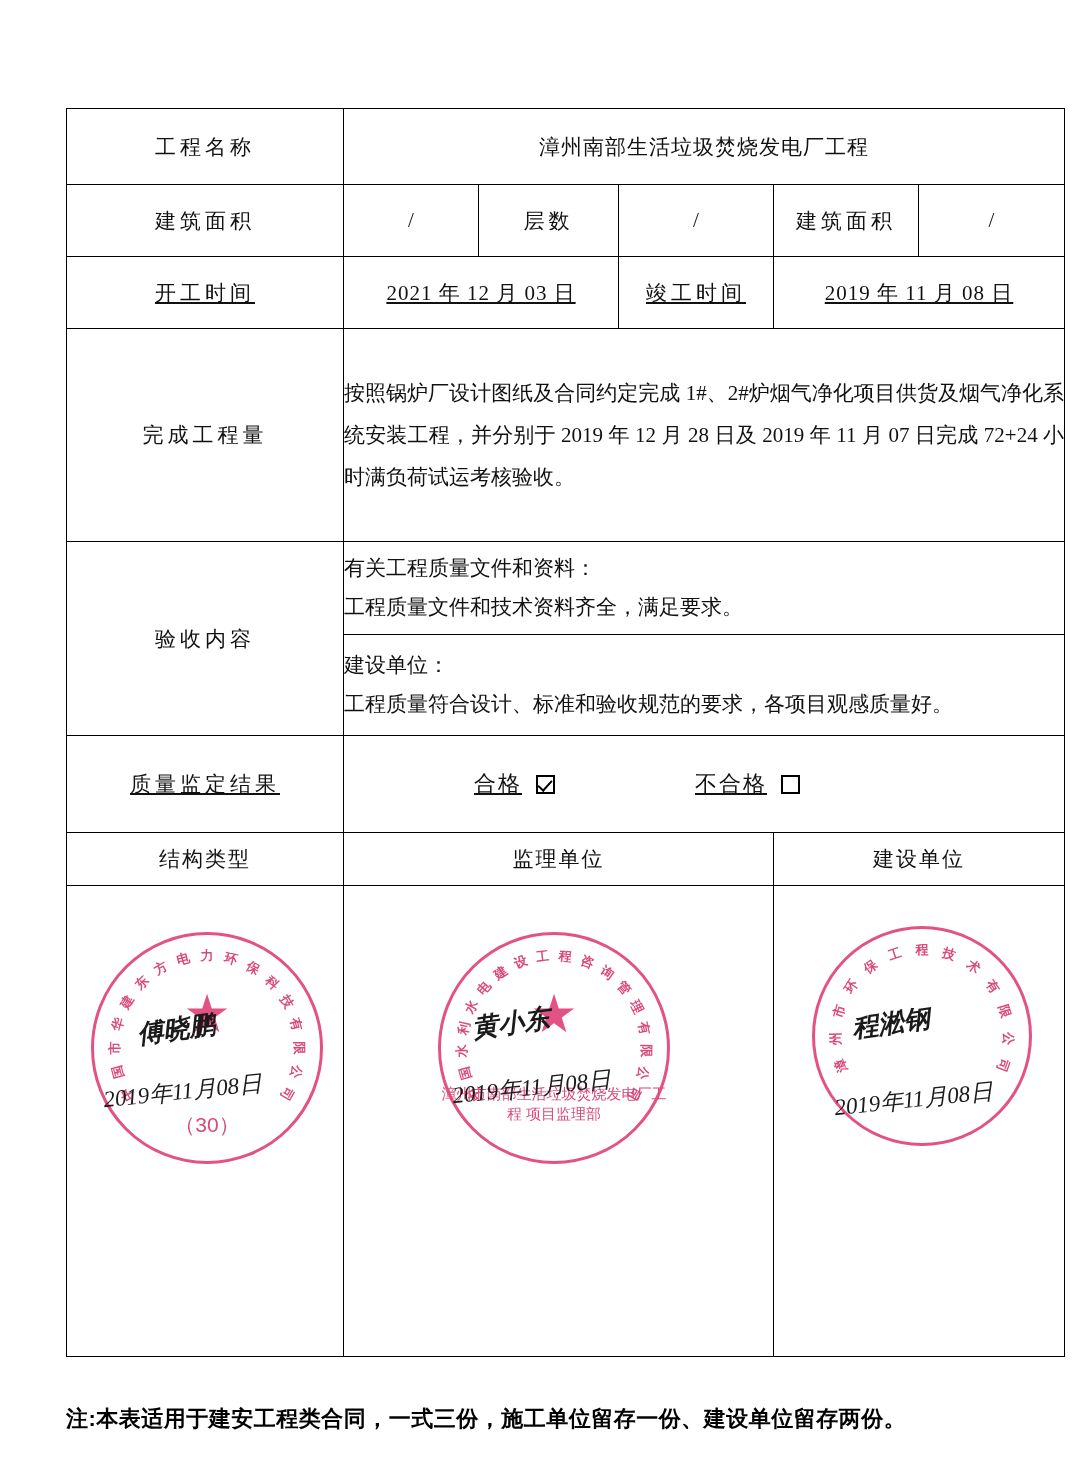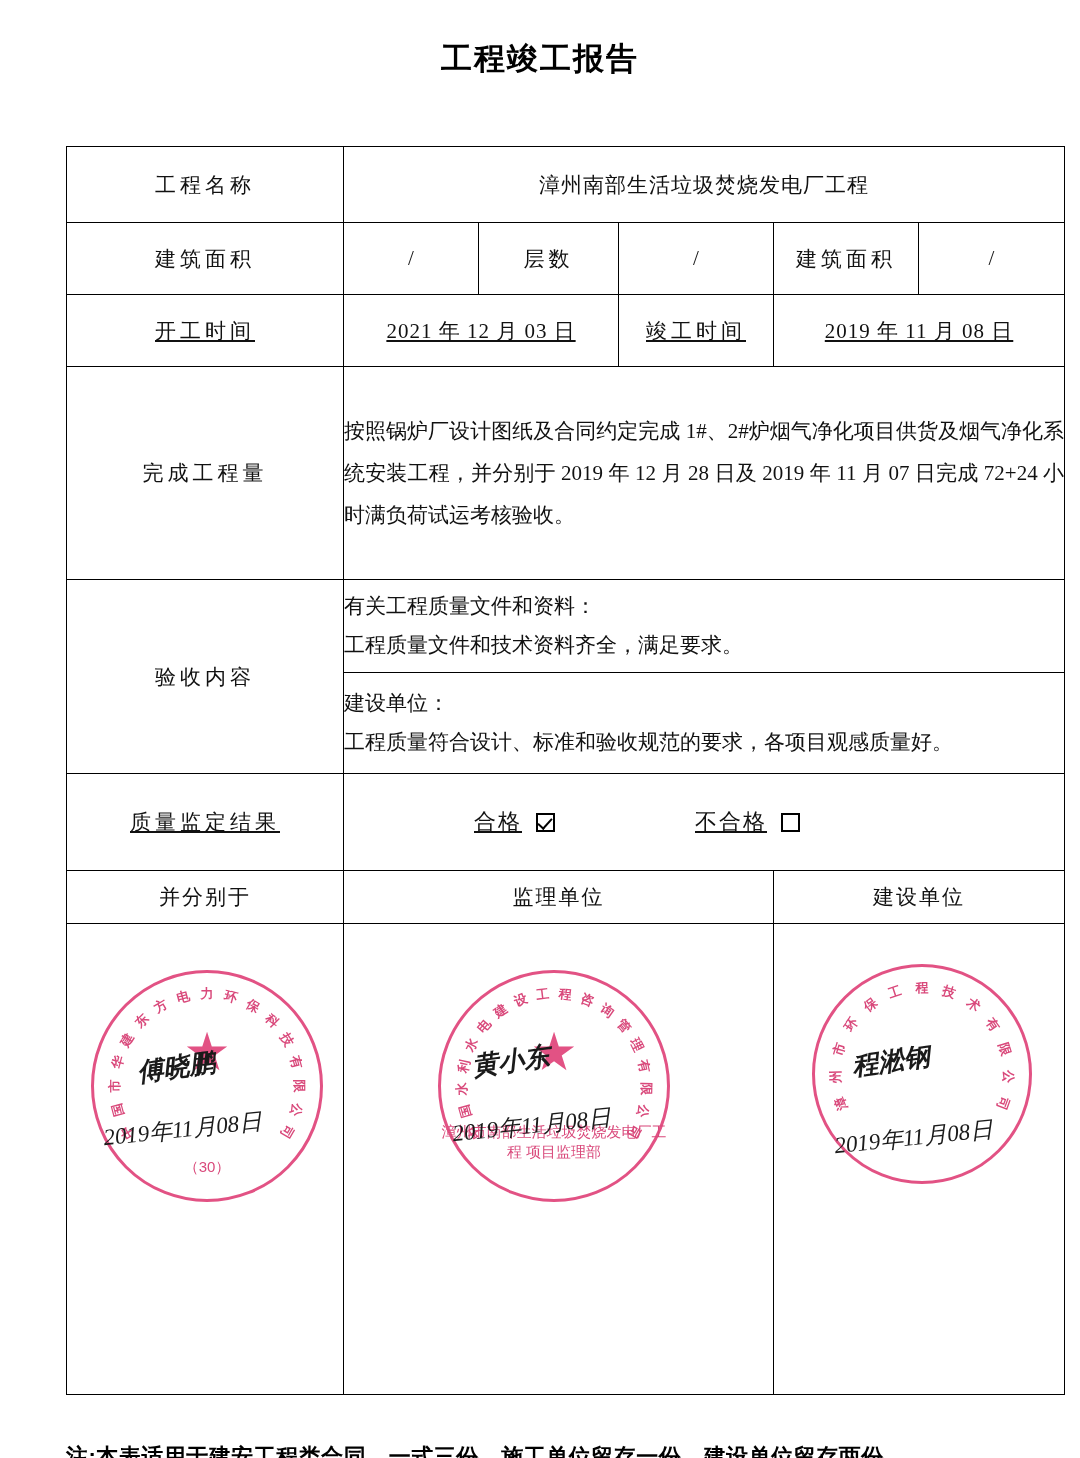--- a/index.html
+++ b/index.html
@@ -179,21 +179,21 @@
     color: #e0447a;
     font-size: 46px;
   }
   .stamp-bottom {
     position: absolute;
     left: 0;
     right: 0;
     bottom: 22px;
     text-align: center;
     color: #d63a70;
-    font-size: 15px;
+    font-size: 21px;
     font-family: "Liberation Sans", "DejaVu Sans", sans-serif;
   }
   .stamp-bottom2 {
     position: absolute;
     left: 0;
     right: 0;
     bottom: 38px;
     text-align: center;
     color: #d63a70;
     font-size: 15px;
@@ -229,21 +229,20 @@
     font-size: 22px;
     letter-spacing: 0.5px;
     color: #000;
   }
 </style>
 </head>
 <body>
 
 <div class="page">
 
-  <div class="doc-title">工程竣工报告</div>
 
   <table class="main">
     <colgroup>
       <col style="width:277px">
       <col style="width:135px">
       <col style="width:140px">
       <col style="width:155px">
       <col style="width:145px">
       <col style="width:146px">
     </colgroup>
@@ -299,21 +298,21 @@
           </div>
           <div class="opt">
             <span>不合格</span>
             <span class="box"></span>
           </div>
         </div>
       </td>
     </tr>
 
     <tr class="unit-head">
-      <td>并分别于</td>
+      <td>结构类型</td>
       <td colspan="3">监理单位</td>
       <td colspan="2">建设单位</td>
     </tr>
 
     <tr class="sign-row">
 
       <td>
         <div class="stamp-wrap">
           <div class="stamp" style="left:24px; top:46px; width:232px; height:232px;">
             <div class="ring-text" id="ring0">

